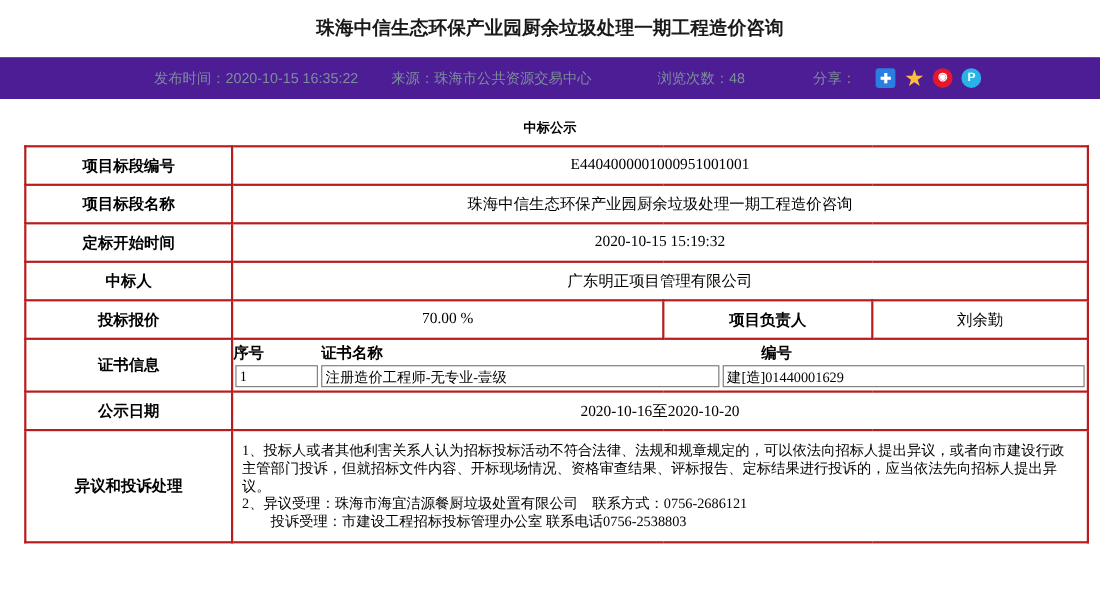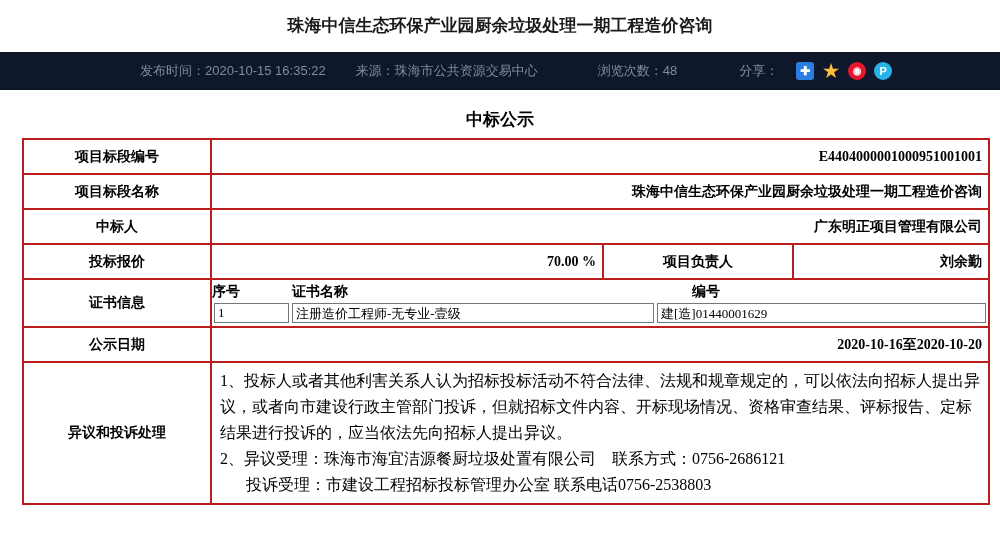--- a/index.html
+++ b/index.html
@@ -5,73 +5,73 @@
   * { box-sizing: border-box; margin: 0; padding: 0; }
   html,body { width:1000px; height:542px; background:#fff; font-family:"Liberation Sans", sans-serif; }
 
   .page-title {
     padding-top:14px; text-align:center;
     font-size:17px; font-weight:bold; color:#1a1a1a;
     font-family:"Liberation Sans", sans-serif;
   }
 
   .meta-bar {
-    margin-top:15px; height:38px; background:#0f172a;
+    margin-top:15px; height:38px; background:#4c1d95;
     display:flex; align-items:center;
     font-size:13px; color:#7d8d9b; padding-left:140px;
   }
   .meta-item { white-space:nowrap; }
   .meta-source { margin-left:30px; }
   .meta-views  { margin-left:60px; }
   .meta-share  { margin-left:62px; }
   .share-icons { display:flex; align-items:center; margin-left:18px; gap:8px; }
   .sicon {
     width:18px; height:18px; display:inline-flex; align-items:center; justify-content:center;
     color:#fff; font-weight:bold; cursor:pointer; line-height:1;
   }
   .icon-bshare { background:#2a7de1; border-radius:3px; font-size:12px; }
   .icon-qzone  { background:transparent; color:#fdbe3d; font-size:18px; }
   .icon-weibo  { background:#e6162d; border-radius:50%; font-size:10px; }
   .icon-pengyou{ background:#28b3e8; border-radius:50%; font-size:11px; }
 
   .ann-title {
     margin-top:18px; text-align:center;
-    font-size:17px; font-weight:bold; color:#000;
+    font-size:12px; font-weight:bold; color:#000;
   }
 
   table.ann {
     margin:7px 0 0 22px; width:966px;
     border-collapse:collapse; border:2px solid #000;
     table-layout:fixed;
     font-family:"Liberation Serif", serif;
   }
   table.ann td { border:2px solid #b91c1c; font-size:14px; color:#000; vertical-align:middle; }
   td.lbl { text-align:center; font-weight:bold; }
-  td.val { padding:2px 6px; text-align:right;font-weight:bold; }
+  td.val { padding:2px 6px; text-align:center; }
   tr.h35 td { height:35px; }
   tr.h48 td { height:48px; }
   tr.h102 td { height:102px; }
 
   .cert-cell { padding:0 !important; }
   .cert-head { display:flex; height:23px; align-items:center; font-weight:bold; }
   .cert-head span { }
   .ch-seq  { width:80px; }
   .ch-name { width:400px; }
   .ch-no   { flex:1; }
   .cert-inputs { display:flex; padding:0 2px 3px 2px; gap:3px; }
   .cert-box {
     border:1px solid #767676; background:#fff; height:20px;
     font-size:13px; padding:1px 3px; overflow:hidden; white-space:nowrap;
   }
   .cb-seq  { width:75px; }
   .cb-name { width:362px; }
   .cb-no   { flex:1; }
 
   .obj-cell { padding:5px 8px !important; vertical-align:middle; }
-  .obj-line { font-size:16px; line-height:26px; }
+  .obj-line { font-size:13px; line-height:16px; }
   .obj-line.indent { padding-left:26px; }
 </style>
 </head>
 <body>
 
 <div class="page-title">珠海中信生态环保产业园厨余垃圾处理一期工程造价咨询</div>
 
 <div class="meta-bar">
   <span class="meta-item"><span>发布时间：</span><span>2020-10-15 16:35:22</span></span>
   <span class="meta-item meta-source"><span>来源：</span><span>珠海市公共资源交易中心</span></span>
@@ -99,20 +99,24 @@
       <tr class="h35">
     <td class="lbl">项目标段编号</td>
     <td class="val" colspan="3">E4404000001000951001001</td>
   </tr>
 
   <tr class="h35">
     <td class="lbl">项目标段名称</td>
     <td class="val" colspan="3">珠海中信生态环保产业园厨余垃圾处理一期工程造价咨询</td>
   </tr>
 
+  <tr class="h35">
+    <td class="lbl">定标开始时间</td>
+    <td class="val" colspan="3">2020-10-15 15:19:32</td>
+  </tr>
 
   <tr class="h35">
     <td class="lbl">中标人</td>
     <td class="val" colspan="3">广东明正项目管理有限公司</td>
   </tr>
 
   <tr class="h35">
     <td class="lbl">投标报价</td>
     <td class="val">70.00 %</td>
     <td class="lbl">项目负责人</td>

